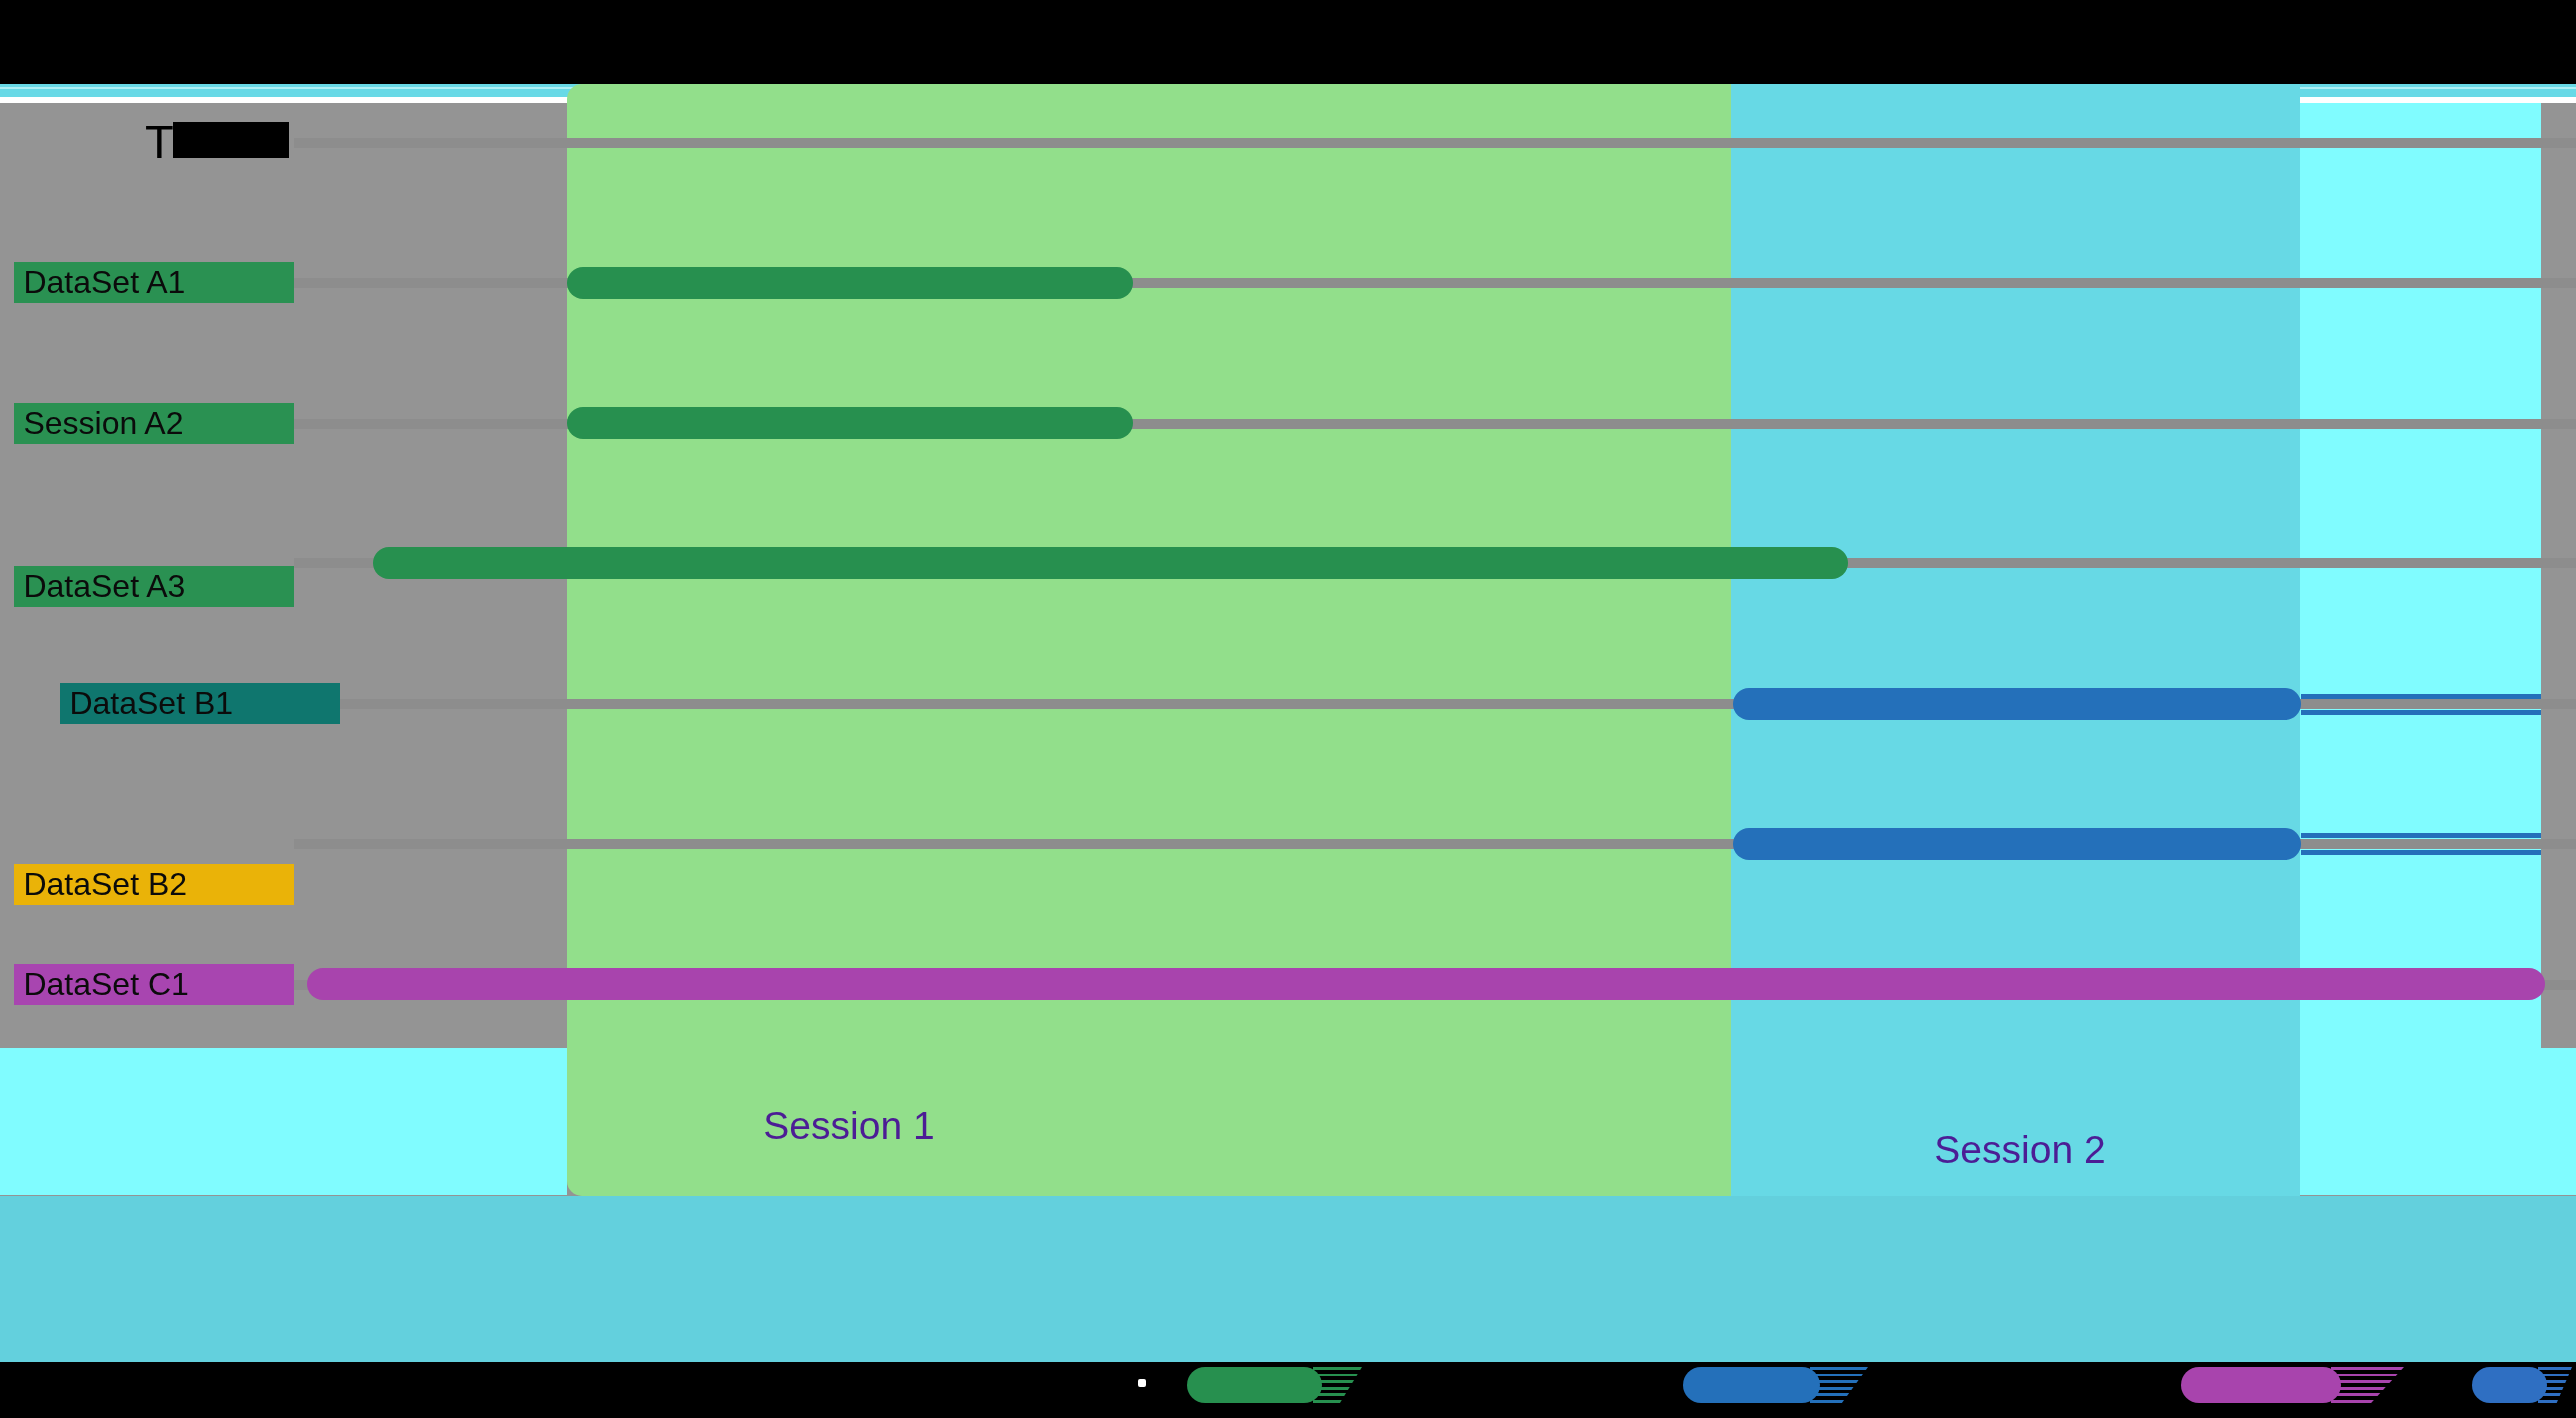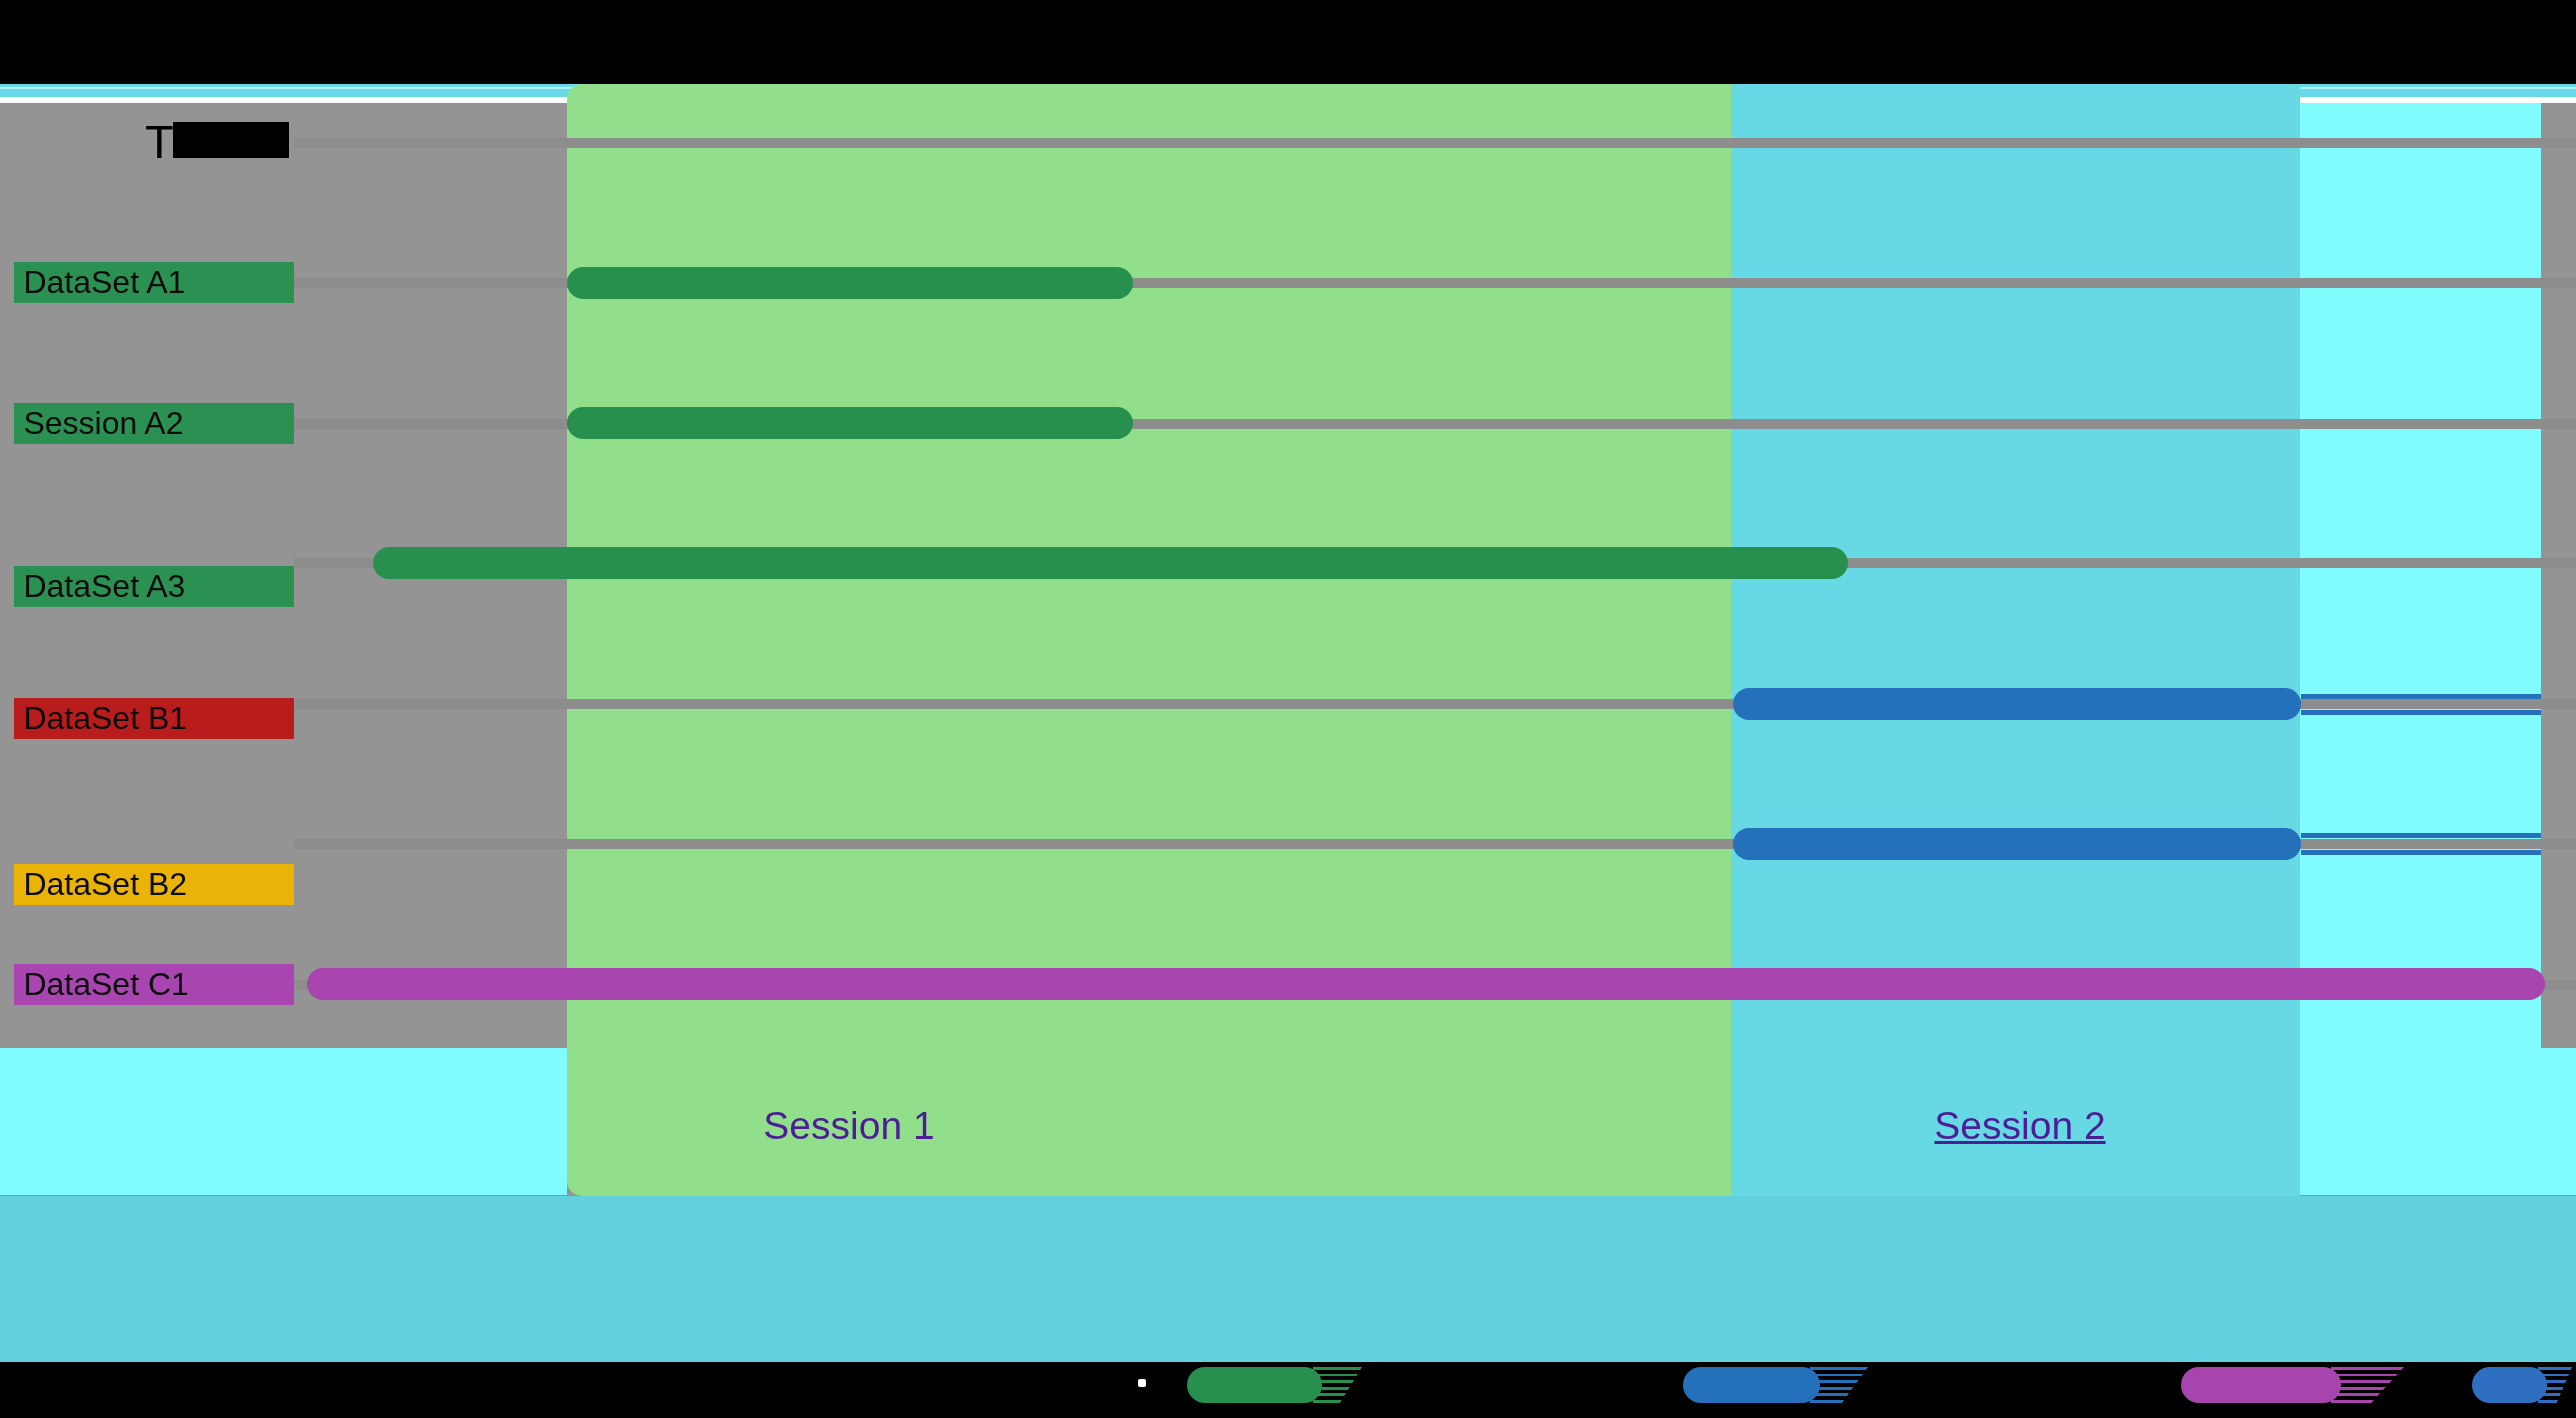--- a/index.html
+++ b/index.html
@@ -41,21 +41,21 @@
   <div class="abs gray-left"></div>
   <div class="abs gray-margin"></div>
   <div class="abs lc-bottom-left"></div>
   <div class="abs band-green"></div>
   <div class="abs band-cyan"></div>
 
   <div class="abs task-t">T</div>
   <div class="abs task-box"></div>
 
   <div class="abs session-label" id="sess0" style="left: 849px; top: 1126px;">Session 1</div>
-  <div class="abs session-label" id="sess1" style="left: 2020px; top: 1126px; text-decoration: underline;">Session 2</div>
+  <div class="abs session-label" id="sess1" style="left: 2020px; top: 1150px;">Session 2</div>
 
   <div id="dyn">
       <div class="abs track" style="left: 294px; top: 138px; width: 2282px; background: rgb(141, 141, 141);"></div>
       <div class="abs track" style="left: 294px; top: 278px; width: 2282px; background: rgb(141, 141, 141);"></div>
       <div class="abs track" style="left: 294px; top: 419px; width: 2282px; background: rgb(141, 141, 141);"></div>
       <div class="abs track" style="left: 294px; top: 558px; width: 2282px; background: rgb(141, 141, 141);"></div>
       <div class="abs track" style="left: 294px; top: 699px; width: 2282px; background: rgb(141, 141, 141);"></div>
       <div class="abs track" style="left: 294px; top: 839px; width: 2282px; background: rgb(141, 141, 141);"></div>
       <div class="abs track" style="left: 294px; top: 980px; width: 2282px; background: rgb(141, 141, 141);"></div>
       <div class="abs bar" style="left: 567px; top: 267px; width: 566px; background: rgb(39, 144, 79);"></div>
@@ -66,21 +66,21 @@
       <div class="abs chip" style="top: 403px; background: rgb(42, 145, 82);">
         <span>Session A2</span>
       </div>
       <div class="abs bar" style="left: 373px; top: 547px; width: 1475px; background: rgb(39, 144, 79);"></div>
       <div class="abs chip" style="top: 542px; background: rgb(42, 145, 82); margin-top: 24px;">
         <span>DataSet A3</span>
       </div>
       <div class="abs bar" style="left: 1733px; top: 688px; width: 568px; background: rgb(36, 112, 186);"></div>
       <div class="abs bar-edge" style="left: 2301px; top: 694px; width: 240px; background: rgb(36, 112, 186);"></div>
       <div class="abs bar-edge" style="left: 2301px; top: 710px; width: 240px; background: rgb(36, 112, 186);"></div>
-      <div class="abs chip" style="top: 698px; background: #b91c1c;">
+      <div class="abs chip" style="top: 683px; background: #0f766e; margin-left: 46px;">
         <span>DataSet B1</span>
       </div>
       <div class="abs bar" style="left: 1733px; top: 828px; width: 568px; background: rgb(36, 112, 186);"></div>
       <div class="abs bar-edge" style="left: 2301px; top: 833px; width: 240px; background: rgb(36, 112, 186);"></div>
       <div class="abs bar-edge" style="left: 2301px; top: 850px; width: 240px; background: rgb(36, 112, 186);"></div>
       <div class="abs chip" style="top: 864px; background: #eab308;">
         <span>DataSet B2</span>
       </div>
       <div class="abs bar" style="left: 307px; top: 968px; width: 2238px; background: rgb(168, 68, 173);"></div>
       <div class="abs chip" style="top: 964px; background: rgb(168, 69, 176);">

